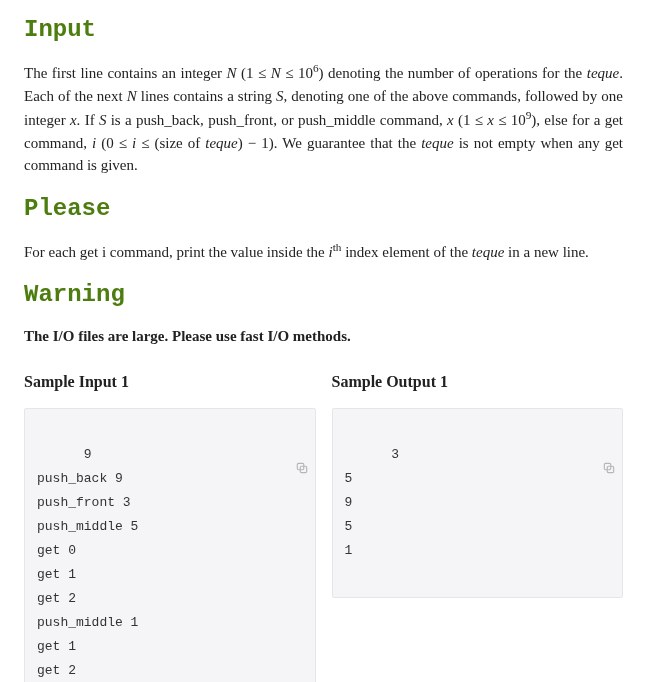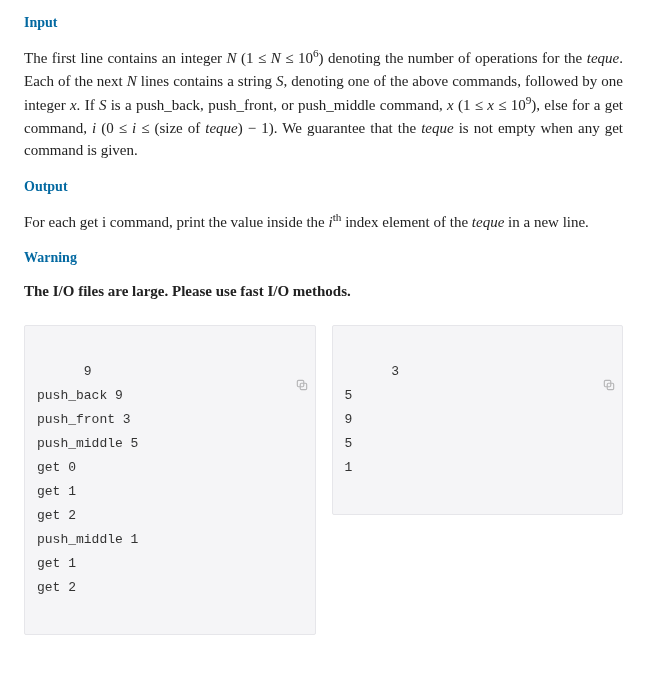--- a/index.html
+++ b/index.html
@@ -9,25 +9,25 @@
   }
   body {
     font-family: Georgia, "Times New Roman", serif;
     color: #222;
     width: 647px;
     box-sizing: border-box;
     padding: 4px 24px 20px 24px;
     line-height: 1.5;
   }
   h3.section {
-    font-family: Liberation Serif, serif;
-    font-size: 14px;
+    font-family: Liberation Mono, monospace;
+    font-size: 24px;
     font-weight: 700;
     margin: 8px 0 12px 0;
-    color: #0369a1;
+    color: #4d7c0f;
   }
   p.body {
     font-size: 15px;
     margin: 0 0 14px 0;
     text-align: justify;
   }
   .b { font-weight: 400; }
   .i { font-style: italic; }
   .math { font-family: "Times New Roman", serif; font-style: italic; }
   .warning-line {
@@ -73,47 +73,49 @@
   }
   .copy-icon svg { display: block; }
   sup { font-size: 0.75em; }
 </style>
 </head>
 <body>
 
 <h3 class="section">Input</h3>
 <p class="body">The first line contains an integer <span class="math">N</span> (1 ≤ <span class="math">N</span> ≤ 10<sup>6</sup>) denoting the number of operations for the <span class="i">teque</span>. Each of the next <span class="math">N</span> lines contains a string <span class="math">S</span>, denoting one of the above commands, followed by one integer <span class="math">x</span>. If <span class="math">S</span> is a <span class="b">push_back</span>, <span class="b">push_front</span>, or <span class="b">push_middle</span> command, <span class="math">x</span> (1 ≤ <span class="math">x</span> ≤ 10<sup>9</sup>), else for a <span class="b">get</span> command, <span class="math">i</span> (0 ≤ <span class="math">i</span> ≤ (size of <span class="i">teque</span>) − 1). We guarantee that the <span class="i">teque</span> is not empty when any <span class="b">get</span> command is given.</p>
 
-<h3 class="section">Output</h3>
+<h3 class="section">Please</h3>
 <p class="body">For each <span class="b">get i</span> command, print the value inside the <span class="math">i</span><sup>th</sup> index element of the <span class="i">teque</span> in a new line.</p>
 
 <h3 class="section">Warning</h3>
 <p class="warning-line">The I/O files are large. Please use fast I/O methods.</p>
 
 <div class="samples">
   <div class="sample-col">
+    <div class="sample-title">Sample Input 1</div>
     <div class="codebox">
       <span class="copy-icon">
         <svg viewBox="0 0 24 24" width="14" height="14" fill="none" stroke="#444" stroke-width="2">
           <rect x="9" y="9" width="11" height="11" rx="2"></rect>
           <rect x="4" y="4" width="11" height="11" rx="2"></rect>
         </svg>
       </span><span>9
 push_back 9
 push_front 3
 push_middle 5
 get 0
 get 1
 get 2
 push_middle 1
 get 1
 get 2</span>
     </div>
   </div>
   <div class="sample-col">
+    <div class="sample-title">Sample Output 1</div>
     <div class="codebox">
       <span class="copy-icon">
         <svg viewBox="0 0 24 24" width="14" height="14" fill="none" stroke="#444" stroke-width="2">
           <rect x="9" y="9" width="11" height="11" rx="2"></rect>
           <rect x="4" y="4" width="11" height="11" rx="2"></rect>
         </svg>
       </span><span>3
 5
 9
 5

